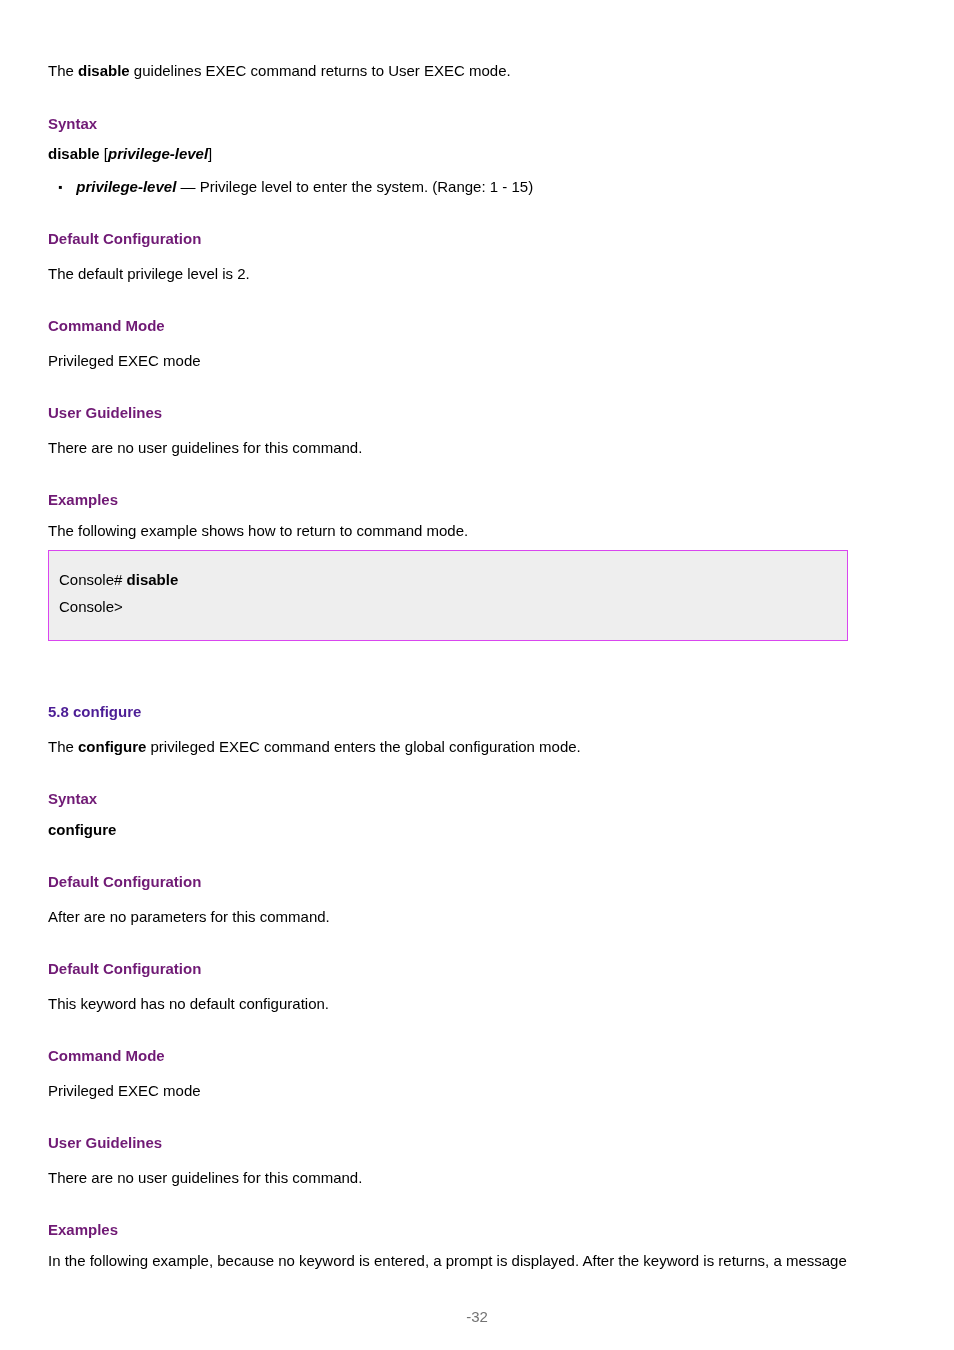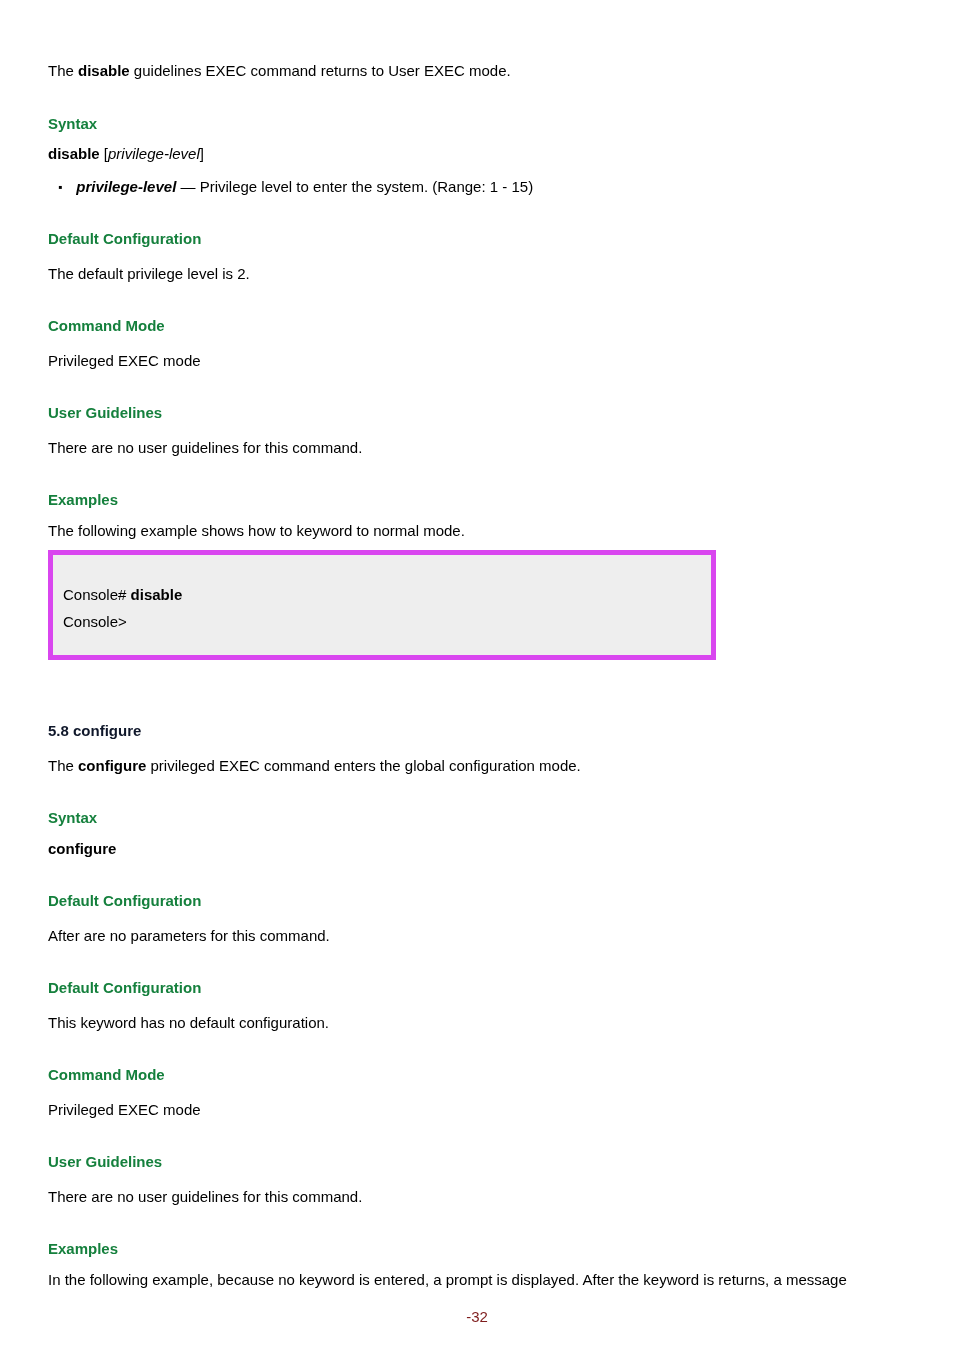--- a/index.html
+++ b/index.html
@@ -15,68 +15,69 @@
     width: 954px;
     min-height: 1350px;
     padding: 48px 48px 30px 48px;
     box-sizing: border-box;
     position: relative;
   }
   .section-heading {
     font-weight: bold;
     margin-top: 30px;
     margin-bottom: 8px;
-    color: #15803d;
+    color: #701a75;
   }
   .para {
     margin: 12px 0 24px 0;
   }
   .syntax-line {
     margin: 6px 0 10px 0;
   }
   .bold {
     font-weight: bold;
   }
   .italic {
     font-style: italic;
+    font-weight: bold;
   }
   .bullet-row {
     display: flex;
     align-items: flex-start;
     gap: 14px;
     margin: 4px 0 18px 10px;
   }
   .bullet-dot {
     font-size: 12px;
     line-height: 22px;
   }
   .code-block {
-    border: 5px solid #d946ef;
+    border: 1px solid #d946ef;
     background: #eeeeee;
-    padding: 25px 10px 18px 10px;
+    padding: 14px 10px 18px 10px;
     margin: 8px 0 24px 0;
-    width: 668px;
+    width: 800px;
     box-sizing: border-box;
   }
   .code-line {
     margin: 4px 0;
   }
   .anchor-heading {
-    color: #0f172a;
+    color: #4c1d95;
     font-weight: bold;
     margin-top: 60px;
     margin-bottom: 10px;
   }
   .footer {
     position: absolute;
     bottom: 22px;
     left: 0;
     width: 100%;
     text-align: center;
-    color: #7f1d1d;
+    color: #737373;
   }
 </style>
 </head>
 <body>
 
 <div class="page">
 
   <div class="para">
     <span>The </span><span class="bold">disable</span><span> guidelines EXEC command returns to User EXEC mode.</span>
   </div>
@@ -95,21 +96,21 @@
   <div class="section-heading">Default Configuration</div>
   <div class="para">The default privilege level is 2.</div>
 
   <div class="section-heading">Command Mode</div>
   <div class="para">Privileged EXEC mode</div>
 
   <div class="section-heading">User Guidelines</div>
   <div class="para">There are no user guidelines for this command.</div>
 
   <div class="section-heading">Examples</div>
-  <div>The following example shows how to keyword to normal mode.</div>
+  <div>The following example shows how to return to command mode.</div>
 
   <div class="code-block">
     <div class="code-line">
       <span>Console# </span><span class="bold">disable</span>
     </div>
     <div class="code-line">Console&gt;</div>
   </div>
 
   <div class="anchor-heading">5.8 configure</div>
 

